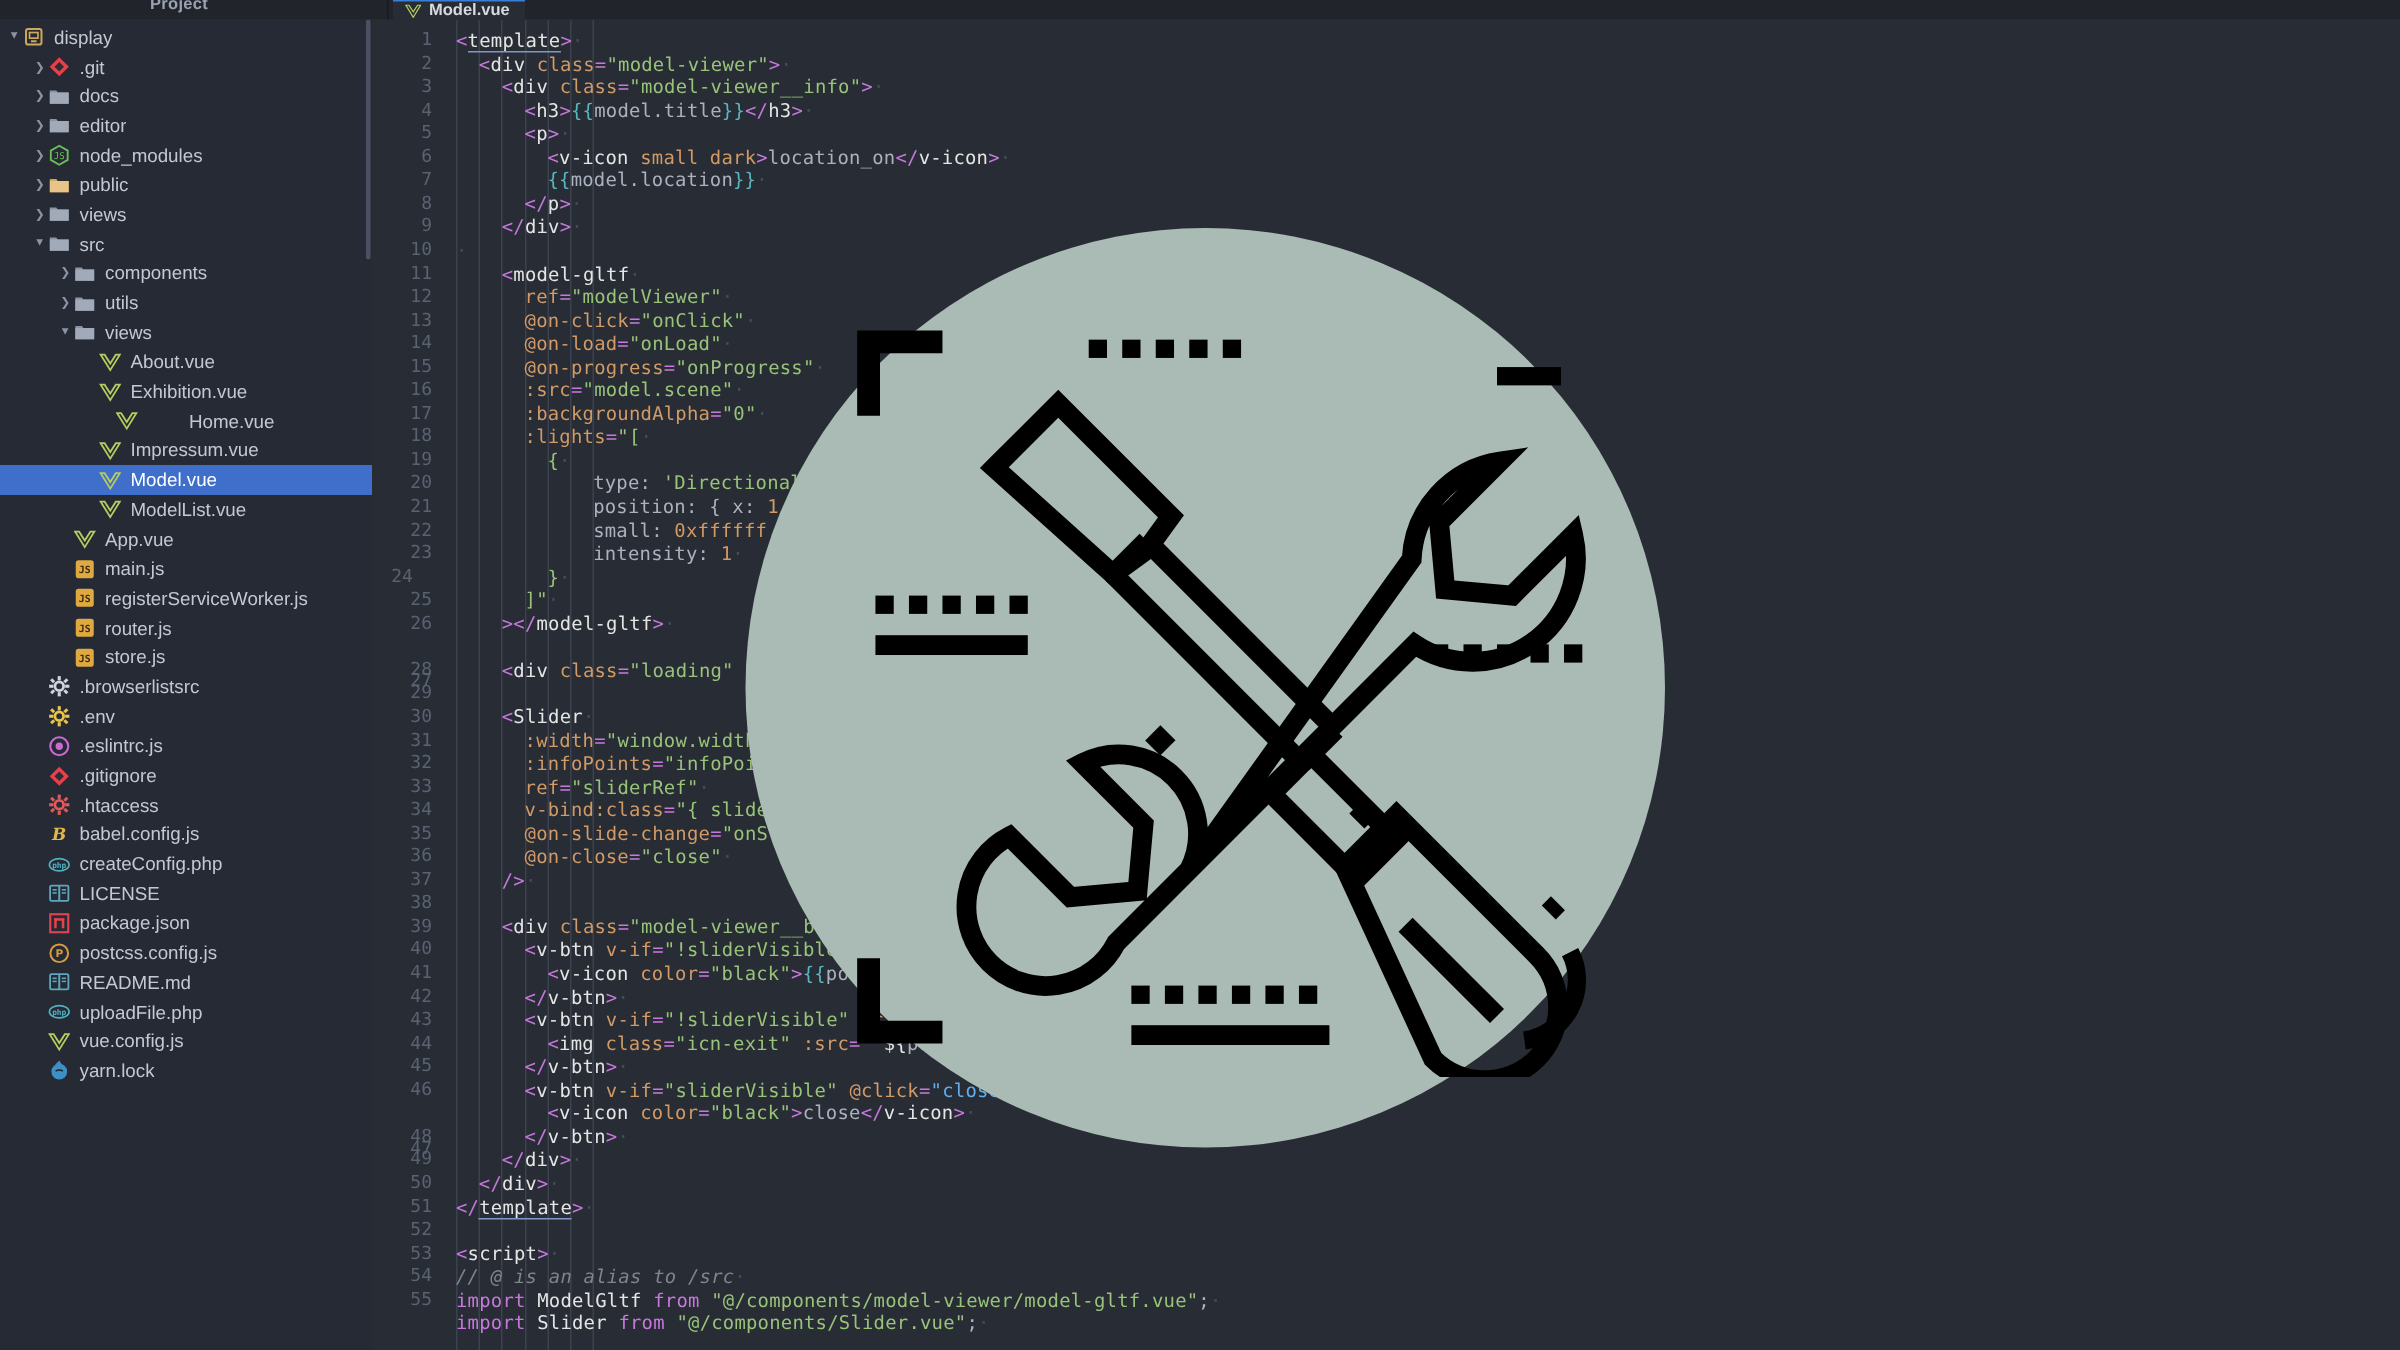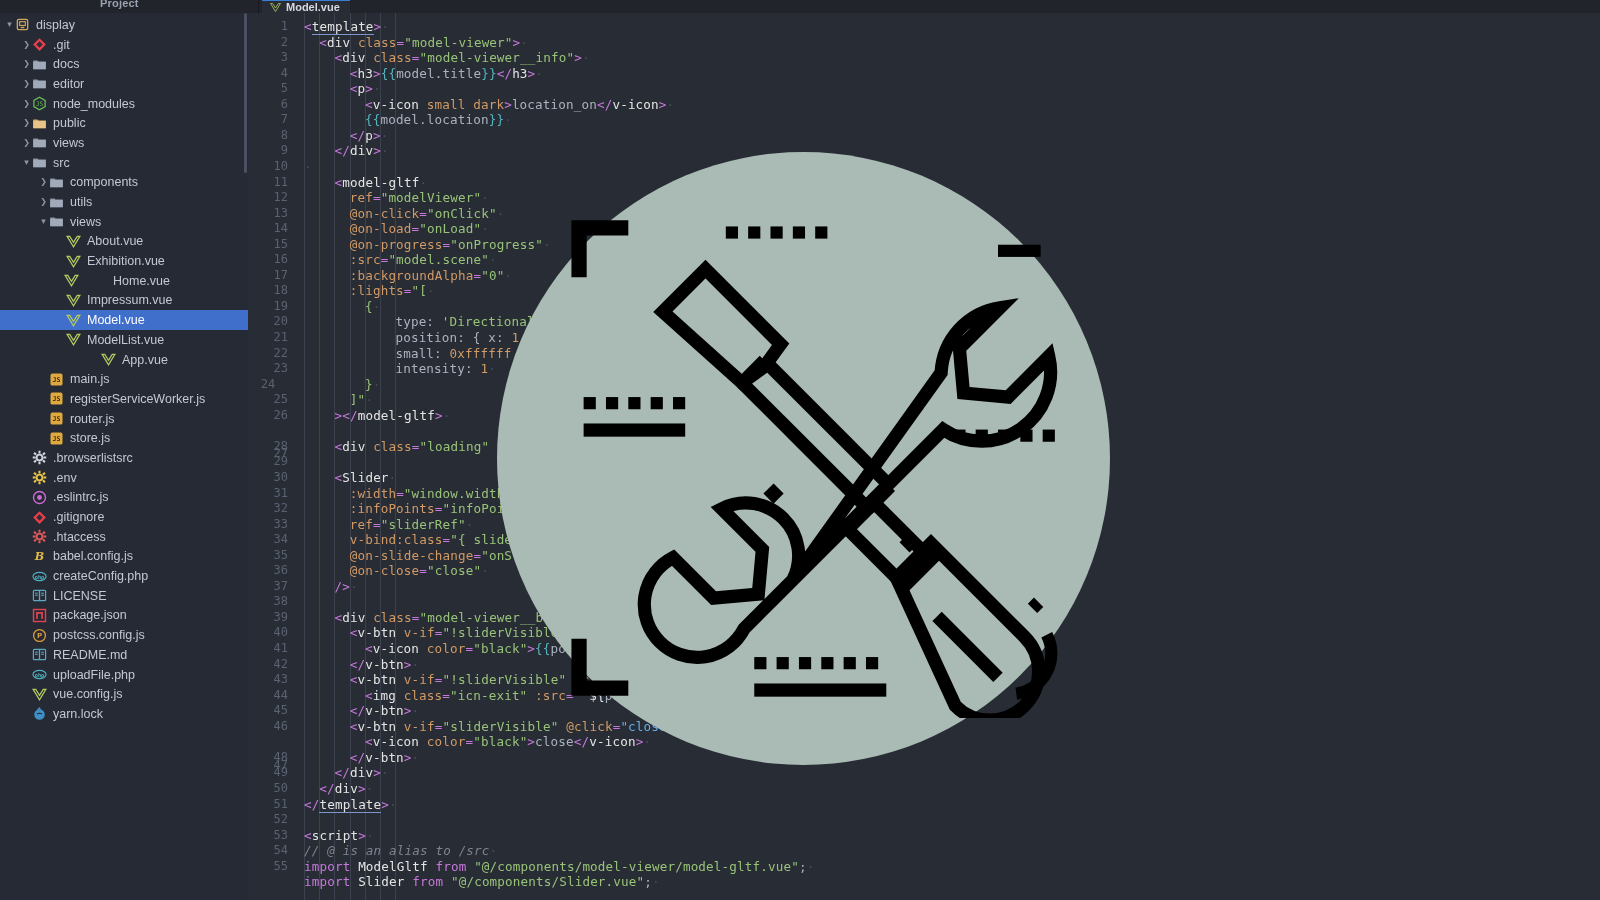--- a/index.html
+++ b/index.html
@@ -235,21 +235,21 @@
         </div>
         <div class="row" style="padding-left: 55px;">
           <span class="arrow"></span>
           <span class="ico">
             <svg width="15" height="15" viewBox="0 0 16 16">
               <path d="M1.2 2.6 L8 13.6 L14.8 2.6 L12 2.6 L8 8.9 L4 2.6 Z" fill="none" stroke="#b5cc5e" stroke-width="1.3"></path>
             </svg>
           </span>
           <span class="lbl">Exhibition.vue</span>
         </div>
-        <div class="row" style="padding-left: 25px; gap: 28px;">
+        <div class="row" style="padding-left: 38px; gap: 28px;">
           <span class="arrow"></span>
           <span class="ico">
             <svg width="15" height="15" viewBox="0 0 16 16">
               <path d="M1.2 2.6 L8 13.6 L14.8 2.6 L12 2.6 L8 8.9 L4 2.6 Z" fill="none" stroke="#b5cc5e" stroke-width="1.3"></path>
             </svg>
           </span>
           <span class="lbl">Home.vue</span>
         </div>
         <div class="row" style="padding-left: 55px;">
           <span class="arrow"></span>
@@ -271,21 +271,21 @@
         </div>
         <div class="row" style="padding-left: 55px;">
           <span class="arrow"></span>
           <span class="ico">
             <svg width="15" height="15" viewBox="0 0 16 16">
               <path d="M1.2 2.6 L8 13.6 L14.8 2.6 L12 2.6 L8 8.9 L4 2.6 Z" fill="none" stroke="#b5cc5e" stroke-width="1.3"></path>
             </svg>
           </span>
           <span class="lbl">ModelList.vue</span>
         </div>
-        <div class="row" style="padding-left: 50px; margin-left: 40px;">
+        <div class="row" style="padding-left: 38px;">
           <span class="arrow"></span>
           <span class="ico">
             <svg width="15" height="15" viewBox="0 0 16 16">
               <path d="M1.2 2.6 L8 13.6 L14.8 2.6 L12 2.6 L8 8.9 L4 2.6 Z" fill="none" stroke="#b5cc5e" stroke-width="1.3"></path>
             </svg>
           </span>
           <span class="lbl">App.vue</span>
         </div>
         <div class="row" style="padding-left: 38px;">
           <span class="arrow"></span>

